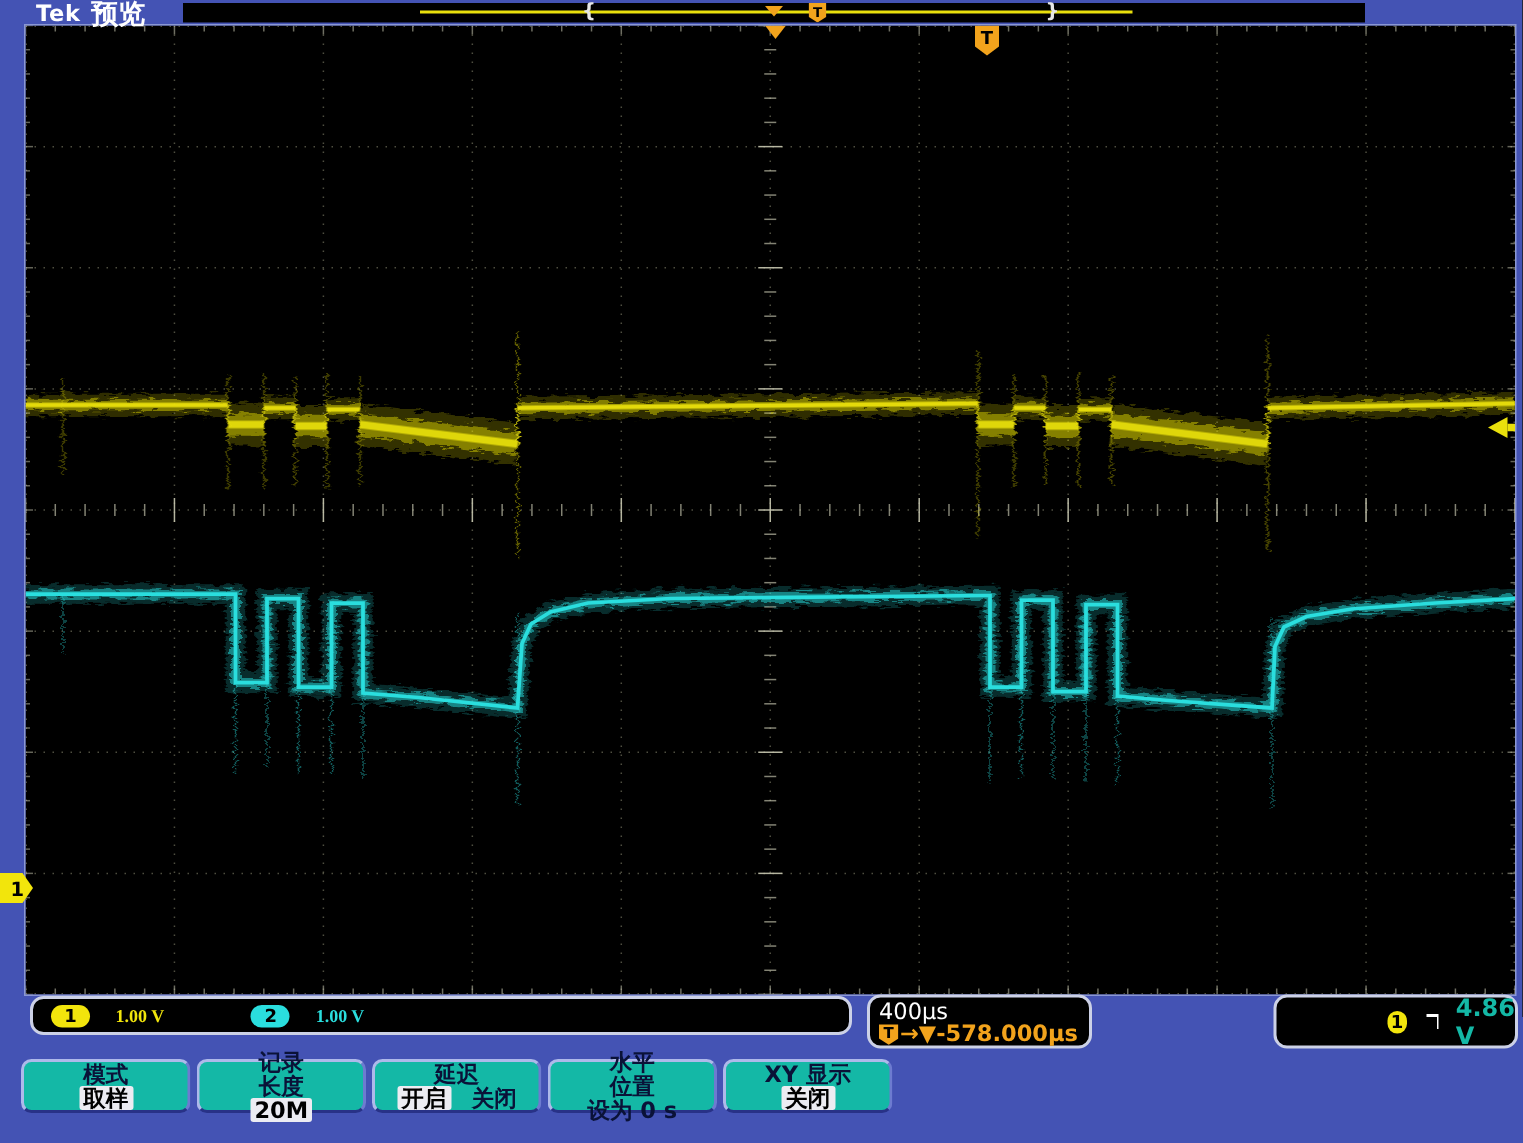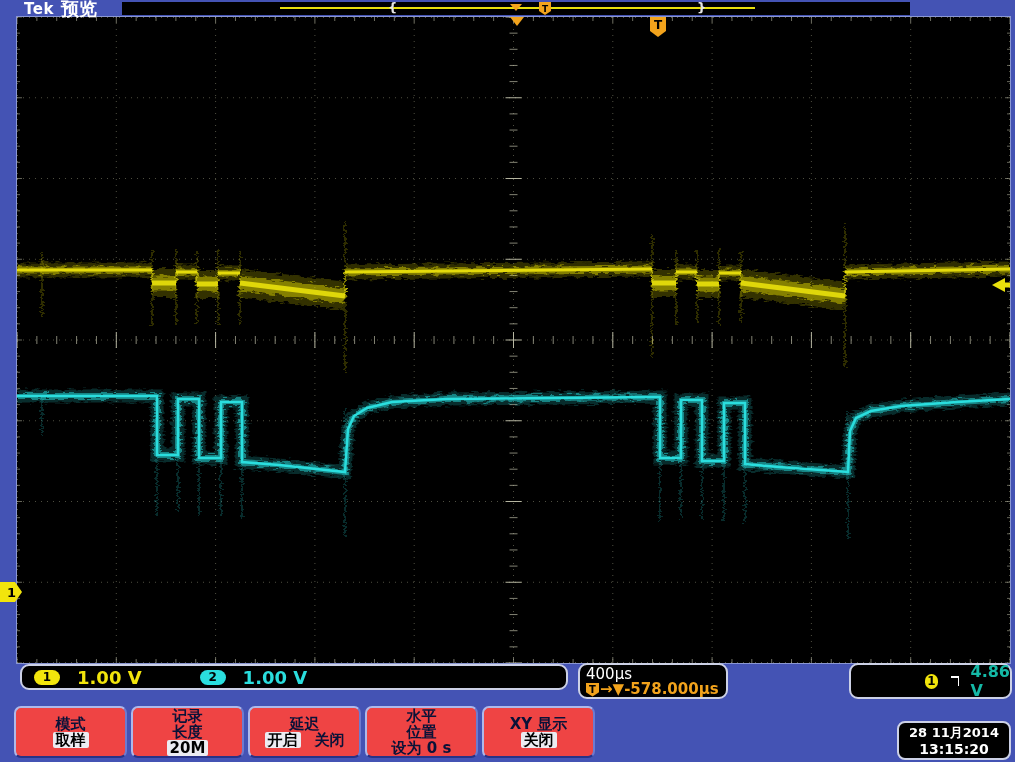--- a/index.html
+++ b/index.html
@@ -19,32 +19,32 @@
   .tmini{position:absolute;left:417px;top:0px;width:12px;height:13px;font-size:9px;}
   
   .display{position:absolute;left:17px;top:17px;width:993px;height:646px;background:#000;outline:1px solid #8a97d4;}
   .ch1-marker{position:absolute;left:0px;top:581px;width:23px;height:23px;z-index:6;}
   
   .sbox{position:absolute;background:#000;border:2px solid #ccd1e6;border-radius:9px;box-sizing:border-box;color:#e8e8e8;}
   .box-ch{left:20px;top:664px;width:548px;height:26px;display:flex;align-items:center;padding-left:12px;}
   .badge{display:inline-flex;width:26px;height:15px;border-radius:8px;align-items:center;justify-content:center;
          font-size:12px;font-weight:bold;color:#000;}
   .badge.y{background:#f2e50c;} .badge.c{background:#2adede;}
-  .val{font-size:18px;font-weight:bold;margin-left:17px;}
+  .val{font-size:12px;font-weight:bold;margin-left:17px;font-family:Liberation Serif, serif;}
   .val.y{color:#f2e50c;margin-right:58px;} .val.c{color:#2adede;}
   .box-tb{left:578px;top:663px;width:150px;height:36px;padding:1px 6px;}
   .tb1{font-size:15px;font-weight:normal;line-height:16px;color:#fff;}
   .tb2{display:flex;align-items:center;color:#f2a31c;font-size:15px;font-weight:bold;line-height:15px;}
   .tflag-mini{width:13px;height:14px;font-size:10px;margin-right:1px;}
   .box-sr{left:733px;top:663px;width:112px;height:36px;padding:1px 6px;font-size:15px;font-weight:bold;line-height:16px;color:#fff;}
   .box-trg{left:849px;top:663px;width:163px;height:36px;display:flex;align-items:center;padding-left:74px;gap:12px;}
   .trg-level{font-size:16px;font-weight:bold;color:#14b8a6;}
   
   #menu-row{position:absolute;left:14px;top:706px;display:flex;gap:4px;}
-  .menu-btn{width:113px;height:52px;background:#ef4444;border:2px solid;border-color:#aeb9ea #6d7bd0 #283287 #aeb9ea;
+  .menu-btn{width:113px;height:36px;background:#14b8a6;border:2px solid;border-color:#aeb9ea #6d7bd0 #283287 #aeb9ea;
             border-radius:7px;box-sizing:border-box;color:#0a1238;font-weight:bold;font-size:15px;
             display:flex;flex-direction:column;justify-content:center;line-height:16px;}
   .btn-line{display:flex;justify-content:center;gap:14px;white-space:nowrap;}
   .hl{background:#ececf2;color:#000;padding:0 3px;border-radius:2px;}
   .datebox{position:absolute;left:897px;top:721px;width:114px;height:39px;background:#000;border:2px solid #ccd1e6;
            border-radius:8px;box-sizing:border-box;color:#fff;text-align:center;font-weight:bold;}
   .datebox .d{font-size:13px;line-height:17px;margin-top:1px;}
   .datebox .t{font-size:14px;line-height:16px;}
 </style>
 </head>
@@ -544,18 +544,14 @@
       <div class="menu-btn">
         <div class="btn-line">
           <span>XY 显示</span>
         </div>
         <div class="btn-line">
           <span class="hl">关闭</span>
         </div>
       </div>
     </div>
 
-  <div class="datebox">
-    <div class="d">28 11月2014</div>
-    <div class="t">13:15:20</div>
-  </div>
 
 </div>
 
 </body></html>

